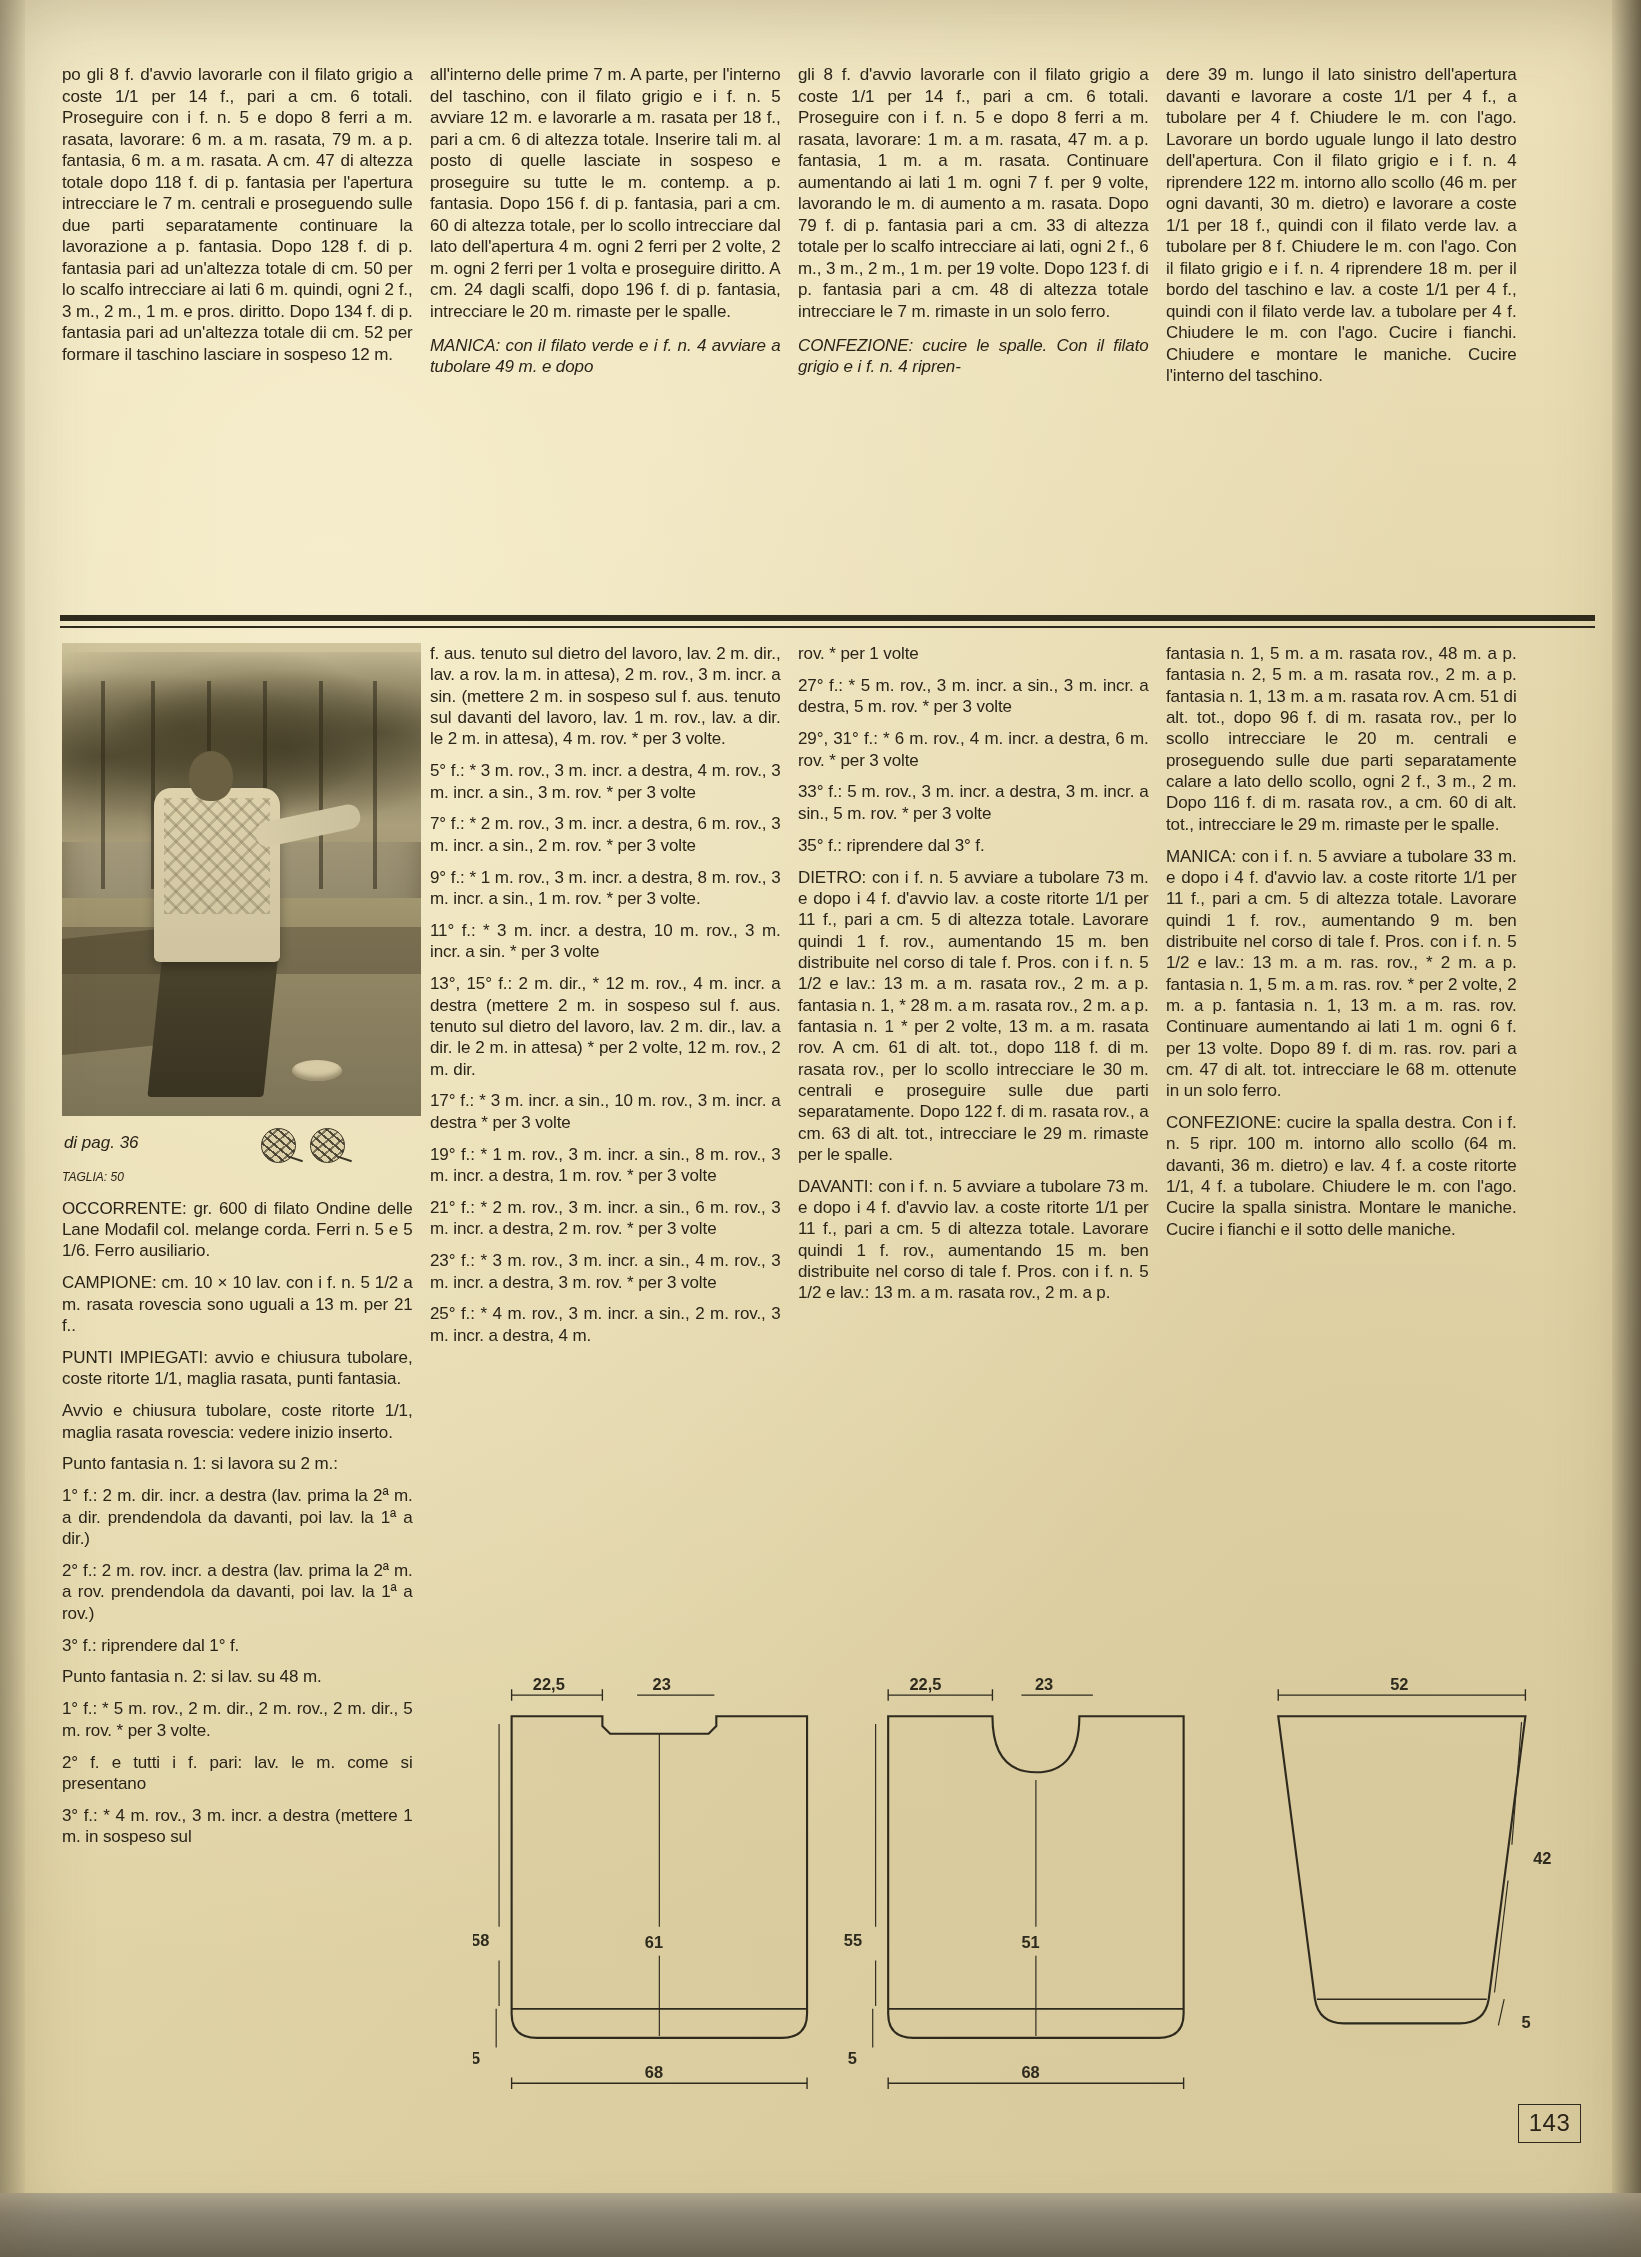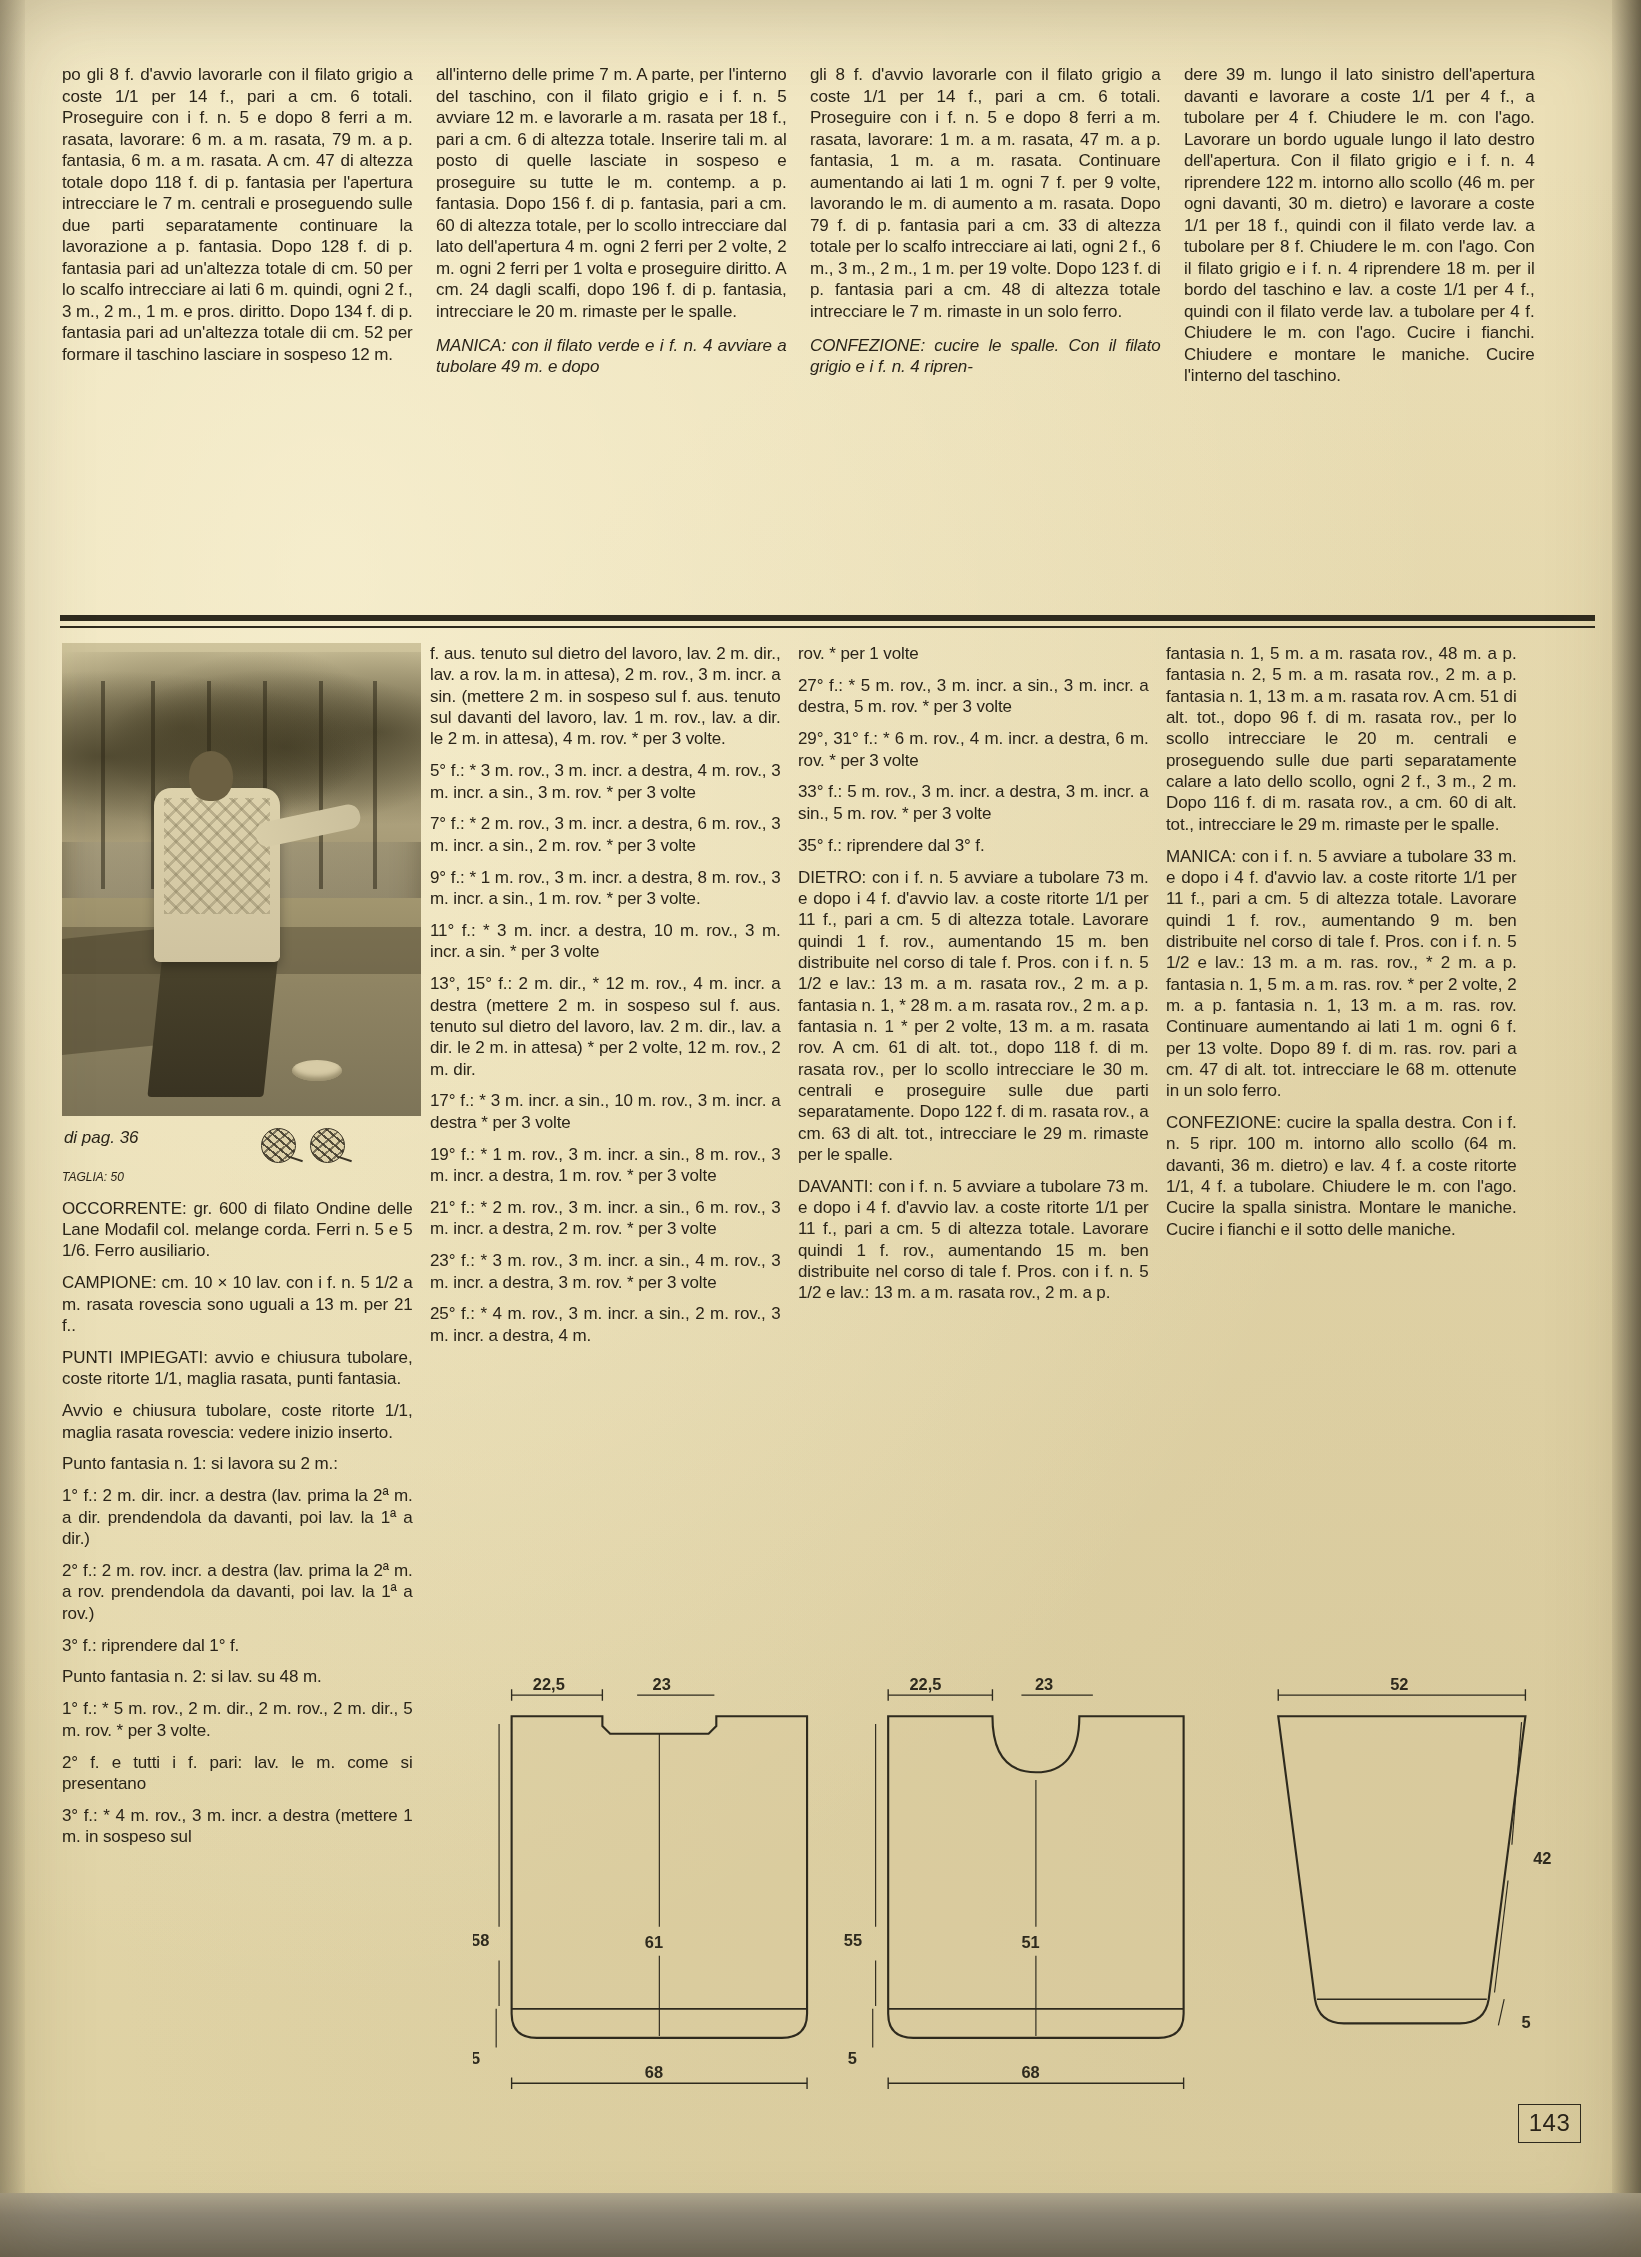--- a/index.html
+++ b/index.html
@@ -46,21 +46,21 @@
     background: linear-gradient(270deg, rgba(150,140,115,0.10), rgba(120,112,92,0.55));
   }
 
   
   .top-section {
     position: absolute;
     left: 62px;
     top: 64px;
     width: 1530px;
     display: flex;
-    gap: 6px;
+    gap: 0;
   }
   .col {
     width: 368px;
     padding-right: 17.4px;
     box-sizing: border-box;
   }
   .col p {
     margin: 0 0 12.6px 0;
     font-size: 17px;
     line-height: 1.265;
@@ -191,21 +191,21 @@
     position:absolute; left: 0; top: 290px; width: 116px; height: 116px;
     background: rgba(70,62,40,0.5);
     transform: skewY(-6deg);
   }
   .caption {
     font-style: italic;
     font-size: 17px;
     margin: 0 0 9.7px 1.9px;
   }
   .caption-row {
-    display:flex; align-items:flex-start; justify-content: space-between;
+    display:flex; align-items:flex-end; justify-content: space-between;
     margin-bottom: 7.7px;
   }
   .yarn-icons { display:flex; gap:13.5px; margin-right: 68px; }
   .yarn {
     width: 33px; height: 33px; border-radius: 50%;
     border: 1.9px solid #3a3426;
     background:
       repeating-linear-gradient(40deg, rgba(58,52,38,0.85) 0 1.9px, rgba(0,0,0,0) 1.9px 6.8px),
       repeating-linear-gradient(-40deg, rgba(58,52,38,0.6) 0 1.9px, rgba(0,0,0,0) 1.9px 8.7px),
       #ded2aa;

